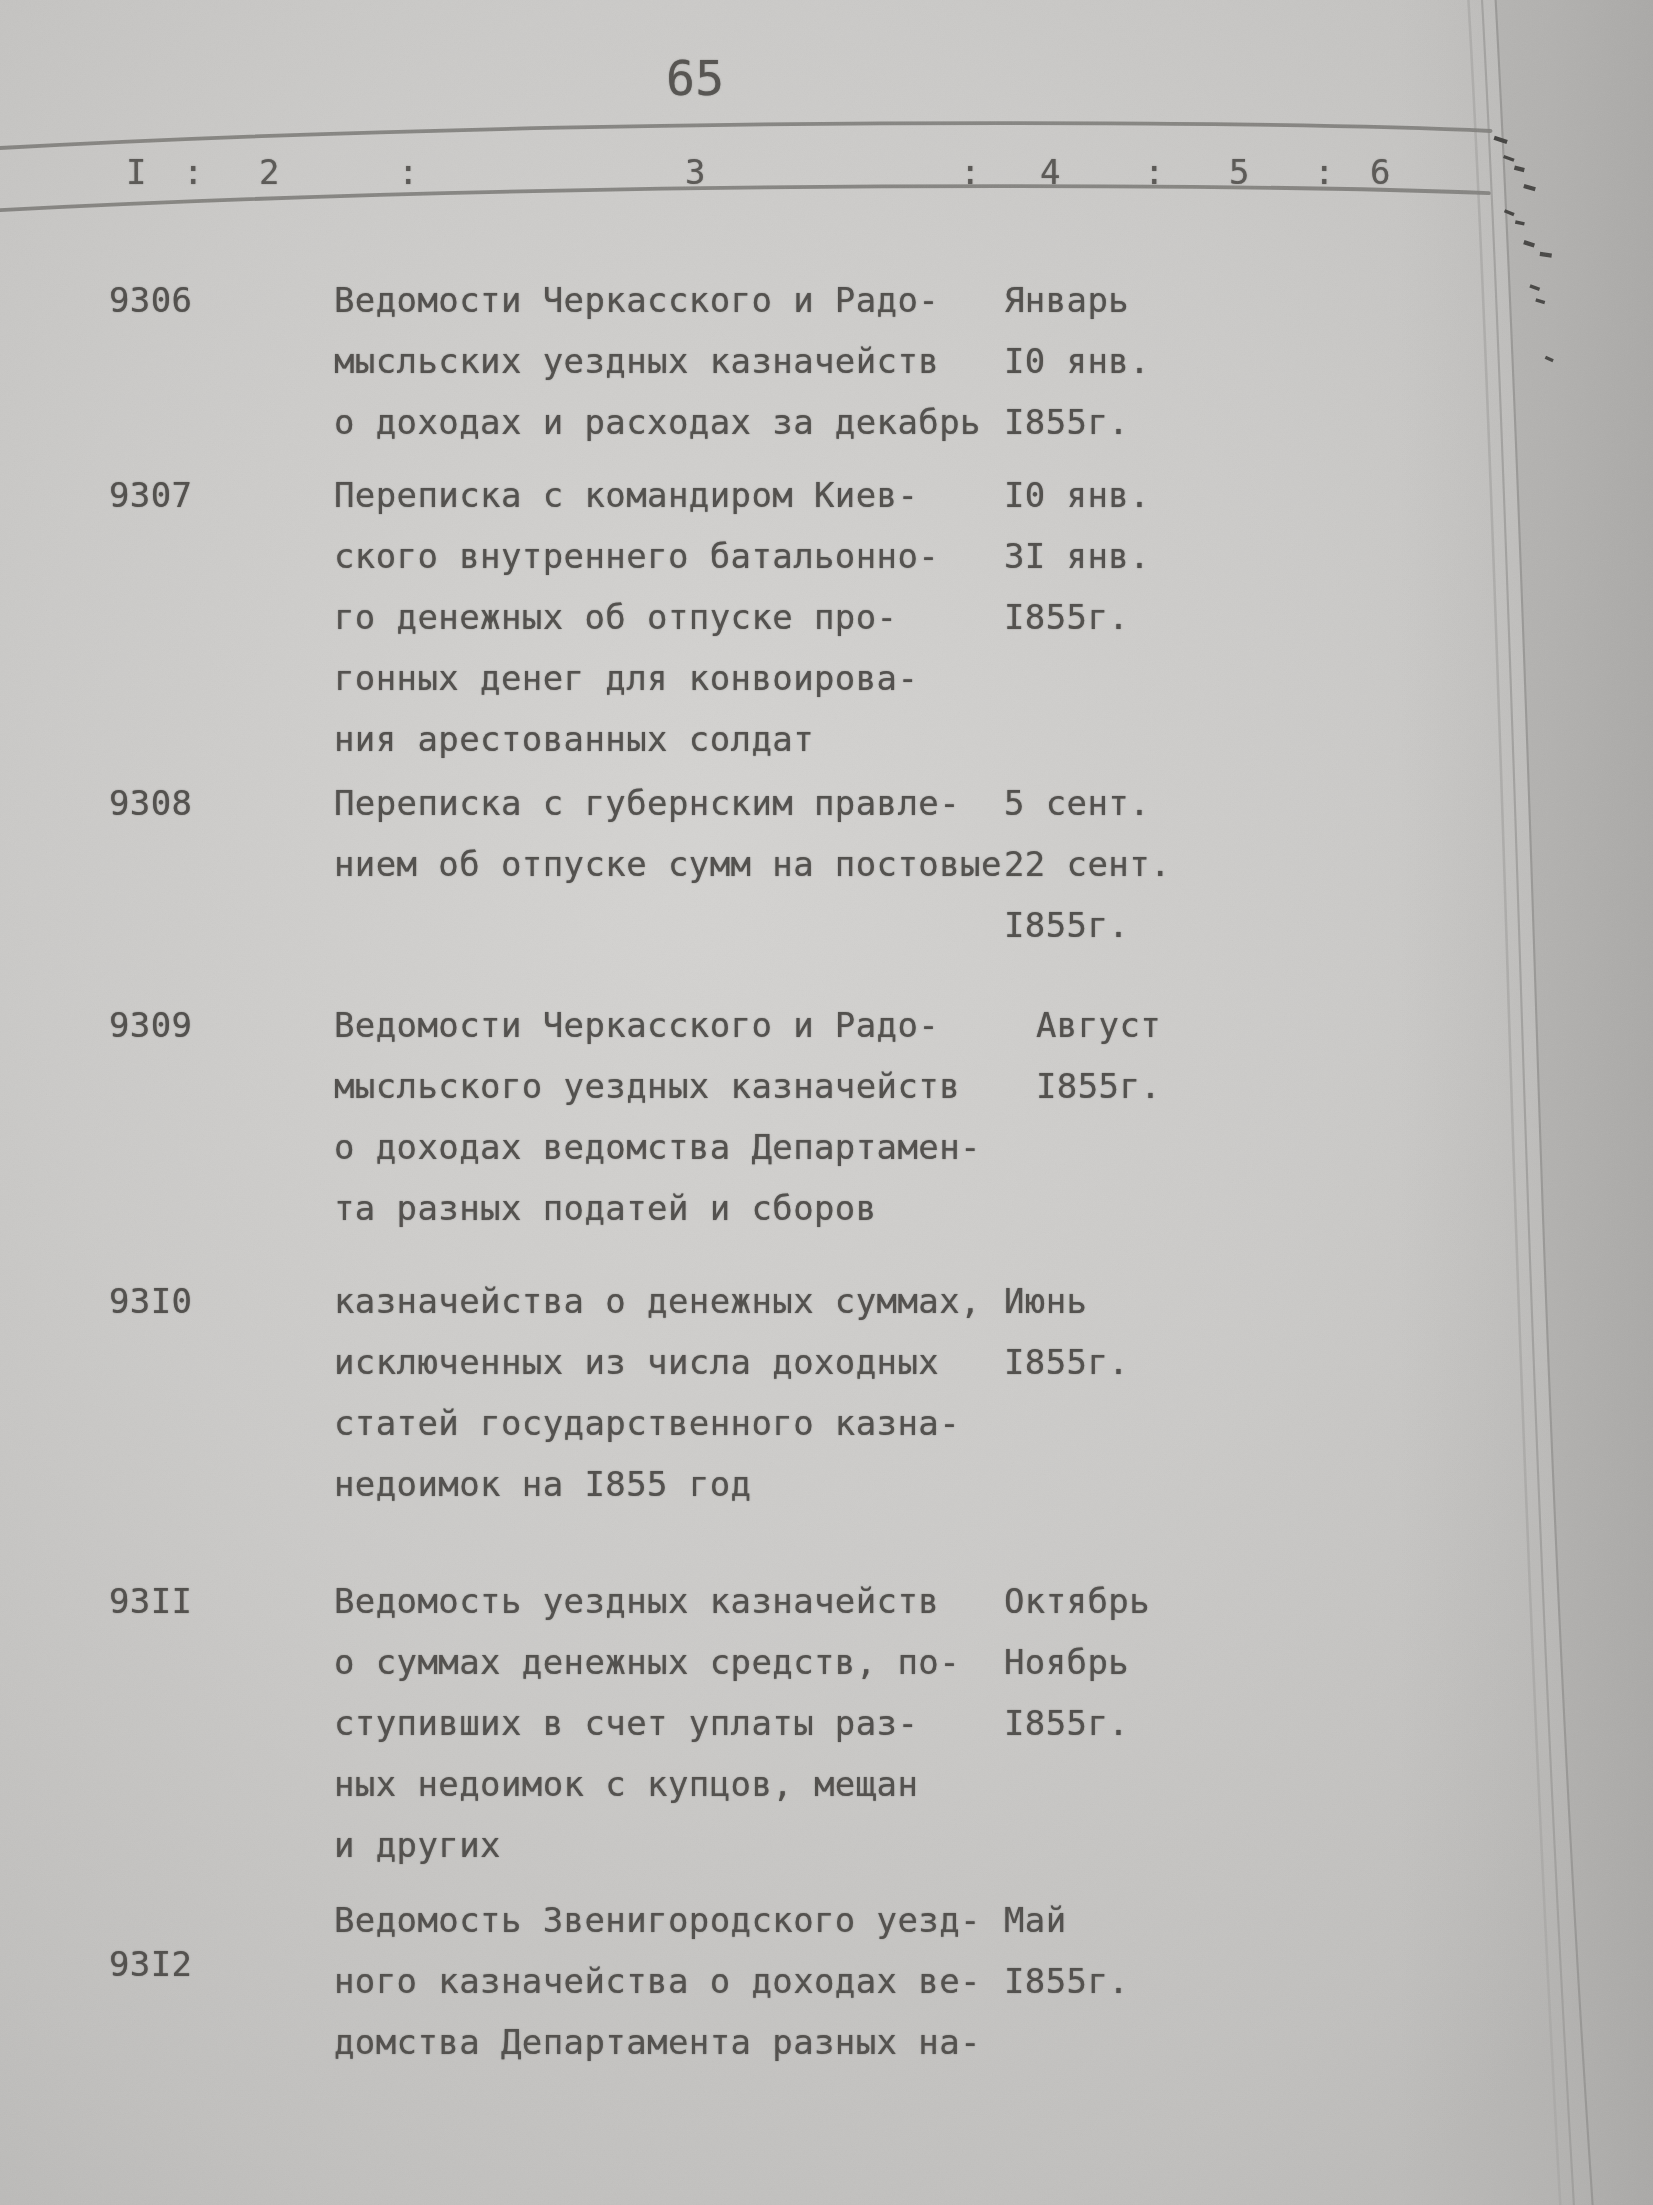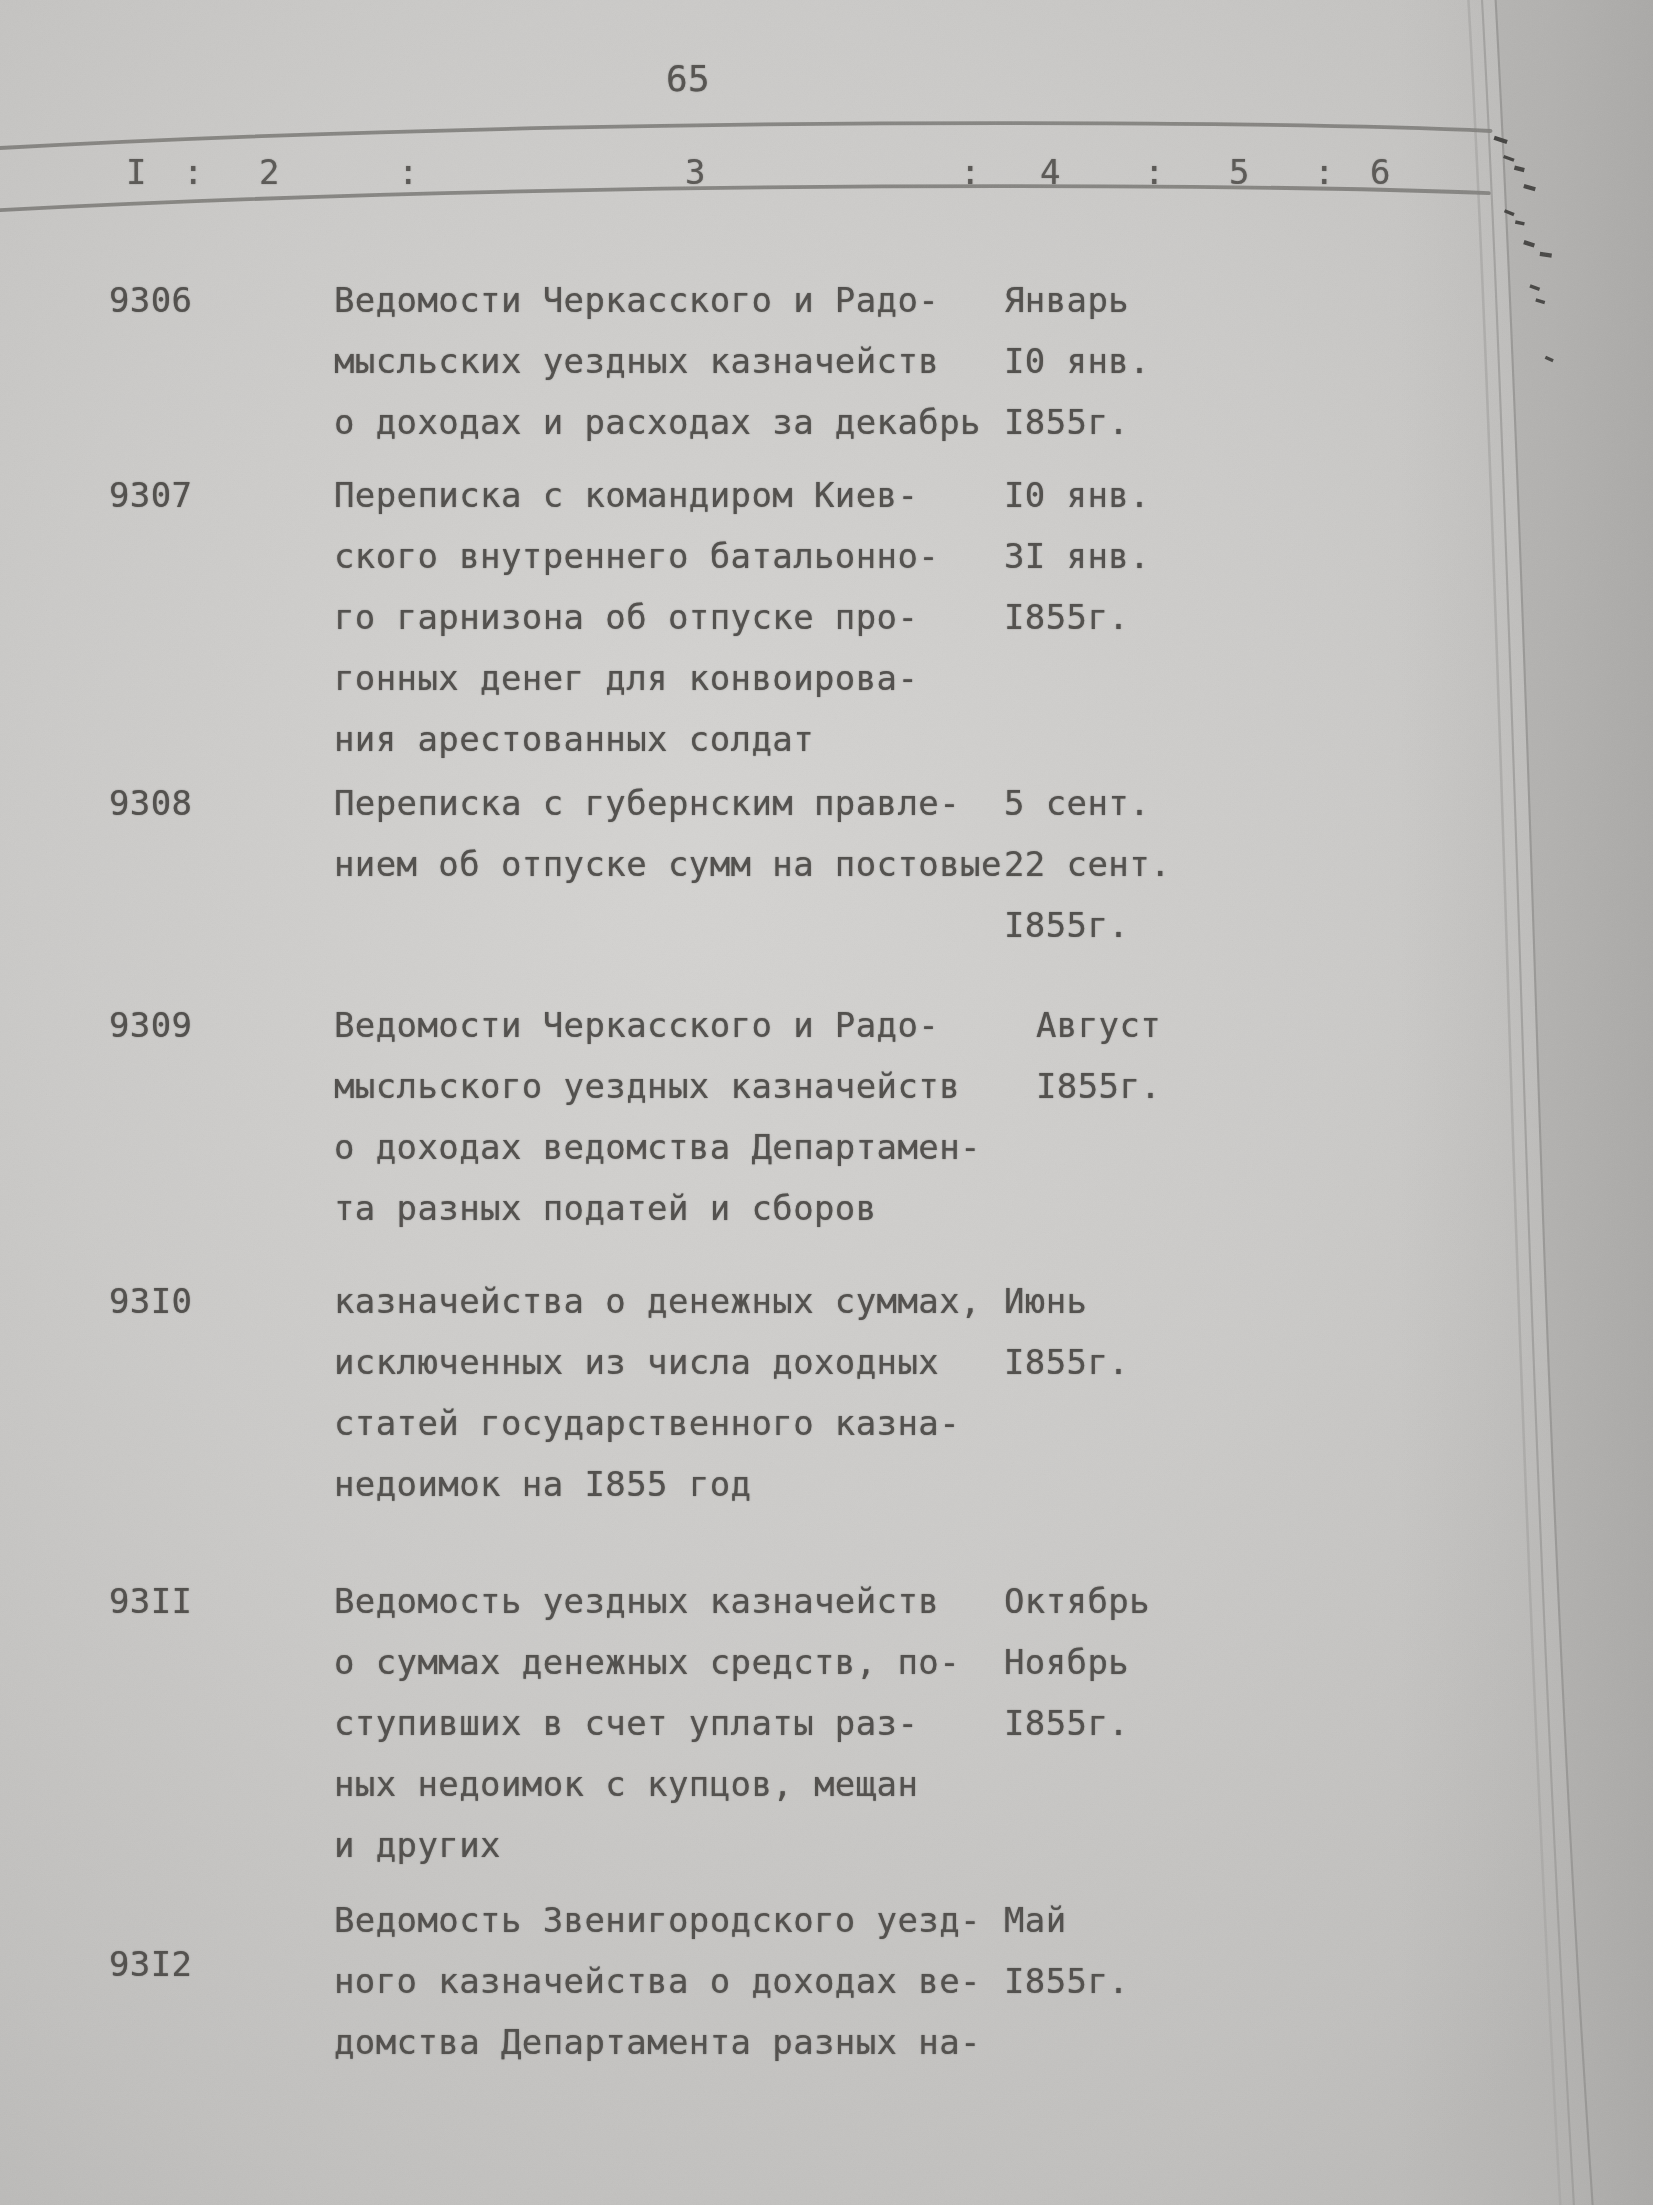--- a/index.html
+++ b/index.html
@@ -16,21 +16,21 @@
   .typ{
     position:absolute;
     font-size:34px;
     letter-spacing:0.4px;
     line-height:61px;
     white-space:pre;
     color:#514f4c;
     text-shadow:0 0 1.3px rgba(78,76,73,0.75);
   }
   .page-number{
-    font-size:36px;
+    font-size:48px;
     line-height:51px;
     color:#555350;
   }
   .header-cell{
     position:absolute;
     font-size:34px;
     line-height:44px;
     color:#5a5855;
     text-shadow:0 0 1.3px rgba(86,84,81,0.7);
   }
@@ -90,21 +90,21 @@
       <span class="header-cell" style="left: 1229px; top: 150px;">5</span>
       <span class="header-cell" style="left: 1314px; top: 150px;">:</span>
       <span class="header-cell" style="left: 1370px; top: 150px;">6</span>
     </div>
 
   <div id="entries">
       <div class="typ entry-number" style="left: 109px; top: 270px;">9306</div>
       <div class="typ entry-desc" style="left: 334px; top: 270px;"><div class="desc-line">Ведомости Черкасского и Радо-</div><div class="desc-line">мысльских уездных казначейств</div><div class="desc-line">о доходах и расходах за декабрь</div></div>
       <div class="typ entry-dates" style="left: 1004px; top: 270px;"><div class="date-line">Январь</div><div class="date-line">I0 янв.</div><div class="date-line">I855г.</div></div>
       <div class="typ entry-number" style="left: 109px; top: 465px;">9307</div>
-      <div class="typ entry-desc" style="left: 334px; top: 465px;"><div class="desc-line">Переписка с командиром Киев-</div><div class="desc-line">ского внутреннего батальонно-</div><div class="desc-line">го гарнизона об отпуске про-</div><div class="desc-line">гонных денег для конвоирова-</div><div class="desc-line">ния арестованных солдат</div></div>
+      <div class="typ entry-desc" style="left: 334px; top: 465px;"><div class="desc-line">Переписка с командиром Киев-</div><div class="desc-line">ского внутреннего батальонно-</div><div class="desc-line">го денежных об отпуске про-</div><div class="desc-line">гонных денег для конвоирова-</div><div class="desc-line">ния арестованных солдат</div></div>
       <div class="typ entry-dates" style="left: 1004px; top: 465px;"><div class="date-line">I0 янв.</div><div class="date-line">3I янв.</div><div class="date-line">I855г.</div></div>
       <div class="typ entry-number" style="left: 109px; top: 773px;">9308</div>
       <div class="typ entry-desc" style="left: 334px; top: 773px;"><div class="desc-line">Переписка с губернским правле-</div><div class="desc-line">нием об отпуске сумм на постовые</div></div>
       <div class="typ entry-dates" style="left: 1004px; top: 773px;"><div class="date-line">5 сент.</div><div class="date-line">22 сент.</div><div class="date-line">I855г.</div></div>
       <div class="typ entry-number" style="left: 109px; top: 995px;">9309</div>
       <div class="typ entry-desc" style="left: 334px; top: 995px;"><div class="desc-line">Ведомости Черкасского и Радо-</div><div class="desc-line">мысльского уездных казначейств</div><div class="desc-line">о доходах ведомства Департамен-</div><div class="desc-line">та разных податей и сборов</div></div>
       <div class="typ entry-dates" style="left: 1036px; top: 995px;"><div class="date-line">Август</div><div class="date-line">I855г.</div></div>
       <div class="typ entry-number" style="left: 109px; top: 1271px;">93I0</div>
       <div class="typ entry-desc" style="left: 334px; top: 1271px;"><div class="desc-line">казначейства о денежных суммах,</div><div class="desc-line">исключенных из числа доходных</div><div class="desc-line">статей государственного казна-</div><div class="desc-line">недоимок на I855 год</div></div>
       <div class="typ entry-dates" style="left: 1004px; top: 1271px;"><div class="date-line">Июнь</div><div class="date-line">I855г.</div></div>

